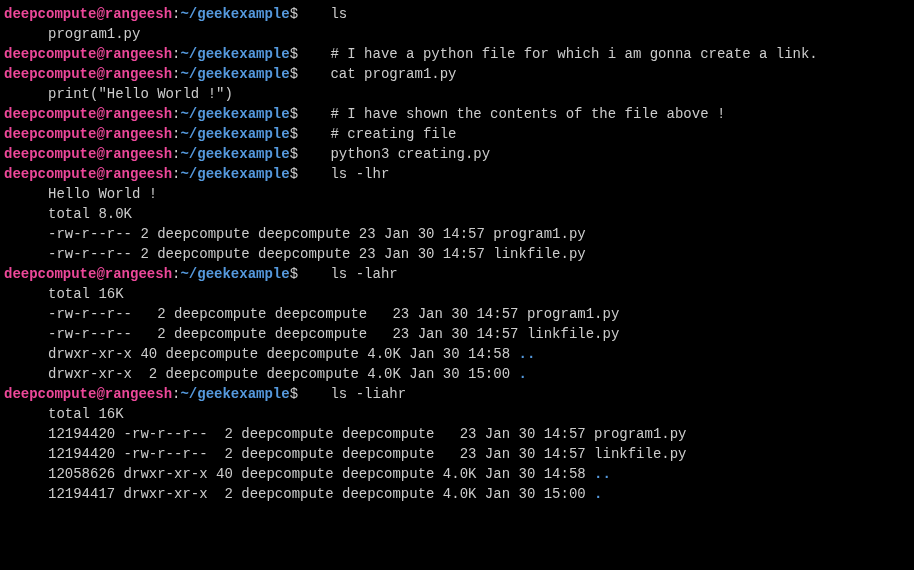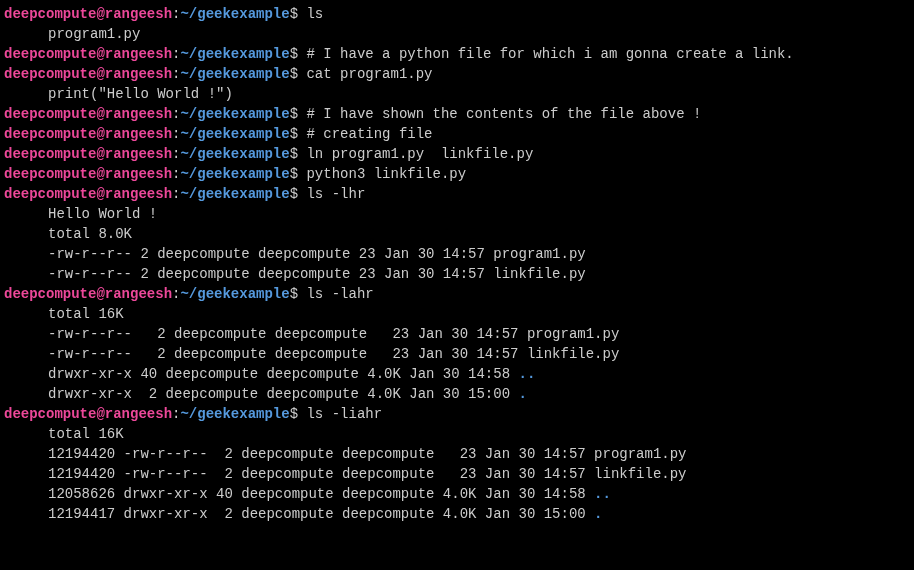--- a/index.html
+++ b/index.html
@@ -30,20 +30,21 @@
     }
     .path {
       color: #5599dd;
       font-weight: bold;
     }
     .dollar {
       color: #cccccc;
     }
     .cmd {
       color: #cccccc;
+      margin-left: 24px;
     }
     .output {
       color: #cccccc;
       margin-left: 44px;
     }
     .dir-link {
       color: #5599dd;
       font-weight: bold;
     }
     .cursor {
@@ -59,22 +60,21 @@
 <body>
 
 <div id="terminal">
     <div class="line"><span class="user-host">deepcompute@rangeesh</span><span class="colon">:</span><span class="path">~/geekexample</span><span class="dollar">$ </span><span class="cmd">ls</span></div>
     <div class="line output">program1.py</div>
     <div class="line"><span class="user-host">deepcompute@rangeesh</span><span class="colon">:</span><span class="path">~/geekexample</span><span class="dollar">$ </span><span class="cmd"># I have a python file for which i am gonna create a link.</span></div>
     <div class="line"><span class="user-host">deepcompute@rangeesh</span><span class="colon">:</span><span class="path">~/geekexample</span><span class="dollar">$ </span><span class="cmd">cat program1.py</span></div>
     <div class="line output">print("Hello World !")</div>
     <div class="line"><span class="user-host">deepcompute@rangeesh</span><span class="colon">:</span><span class="path">~/geekexample</span><span class="dollar">$ </span><span class="cmd"># I have shown the contents of the file above !</span></div>
     <div class="line"><span class="user-host">deepcompute@rangeesh</span><span class="colon">:</span><span class="path">~/geekexample</span><span class="dollar">$ </span><span class="cmd"># creating file</span></div>
-    <div class="line"><span class="user-host">deepcompute@rangeesh</span><span class="colon">:</span><span class="path">~/geekexample</span><span class="dollar">$ </span><span class="cmd">ln program1.py  linkfile.py</span></div>
-    <div class="line"><span class="user-host">deepcompute@rangeesh</span><span class="colon">:</span><span class="path">~/geekexample</span><span class="dollar">$ </span><span class="cmd">python3 linkfile.py</span></div>
+    <div class="line"><span class="user-host">deepcompute@rangeesh</span><span class="colon">:</span><span class="path">~/geekexample</span><span class="dollar">$ </span><span class="cmd">python3 creating.py</span></div>
     <div class="line"><span class="user-host">deepcompute@rangeesh</span><span class="colon">:</span><span class="path">~/geekexample</span><span class="dollar">$ </span><span class="cmd">ls -lhr</span></div>
     <div class="line output">Hello World !</div>
     <div class="line output">total 8.0K</div>
     <div class="line output">-rw-r--r-- 2 deepcompute deepcompute 23 Jan 30 14:57 program1.py</div>
     <div class="line output">-rw-r--r-- 2 deepcompute deepcompute 23 Jan 30 14:57 linkfile.py</div>
     <div class="line"><span class="user-host">deepcompute@rangeesh</span><span class="colon">:</span><span class="path">~/geekexample</span><span class="dollar">$ </span><span class="cmd">ls -lahr</span></div>
     <div class="line output">total 16K</div>
     <div class="line output">-rw-r--r--   2 deepcompute deepcompute   23 Jan 30 14:57 program1.py</div>
     <div class="line output">-rw-r--r--   2 deepcompute deepcompute   23 Jan 30 14:57 linkfile.py</div>
     <div class="line output"><span>drwxr-xr-x 40 deepcompute deepcompute 4.0K Jan 30 14:58 </span><span class="dir-link">..</span></div>

